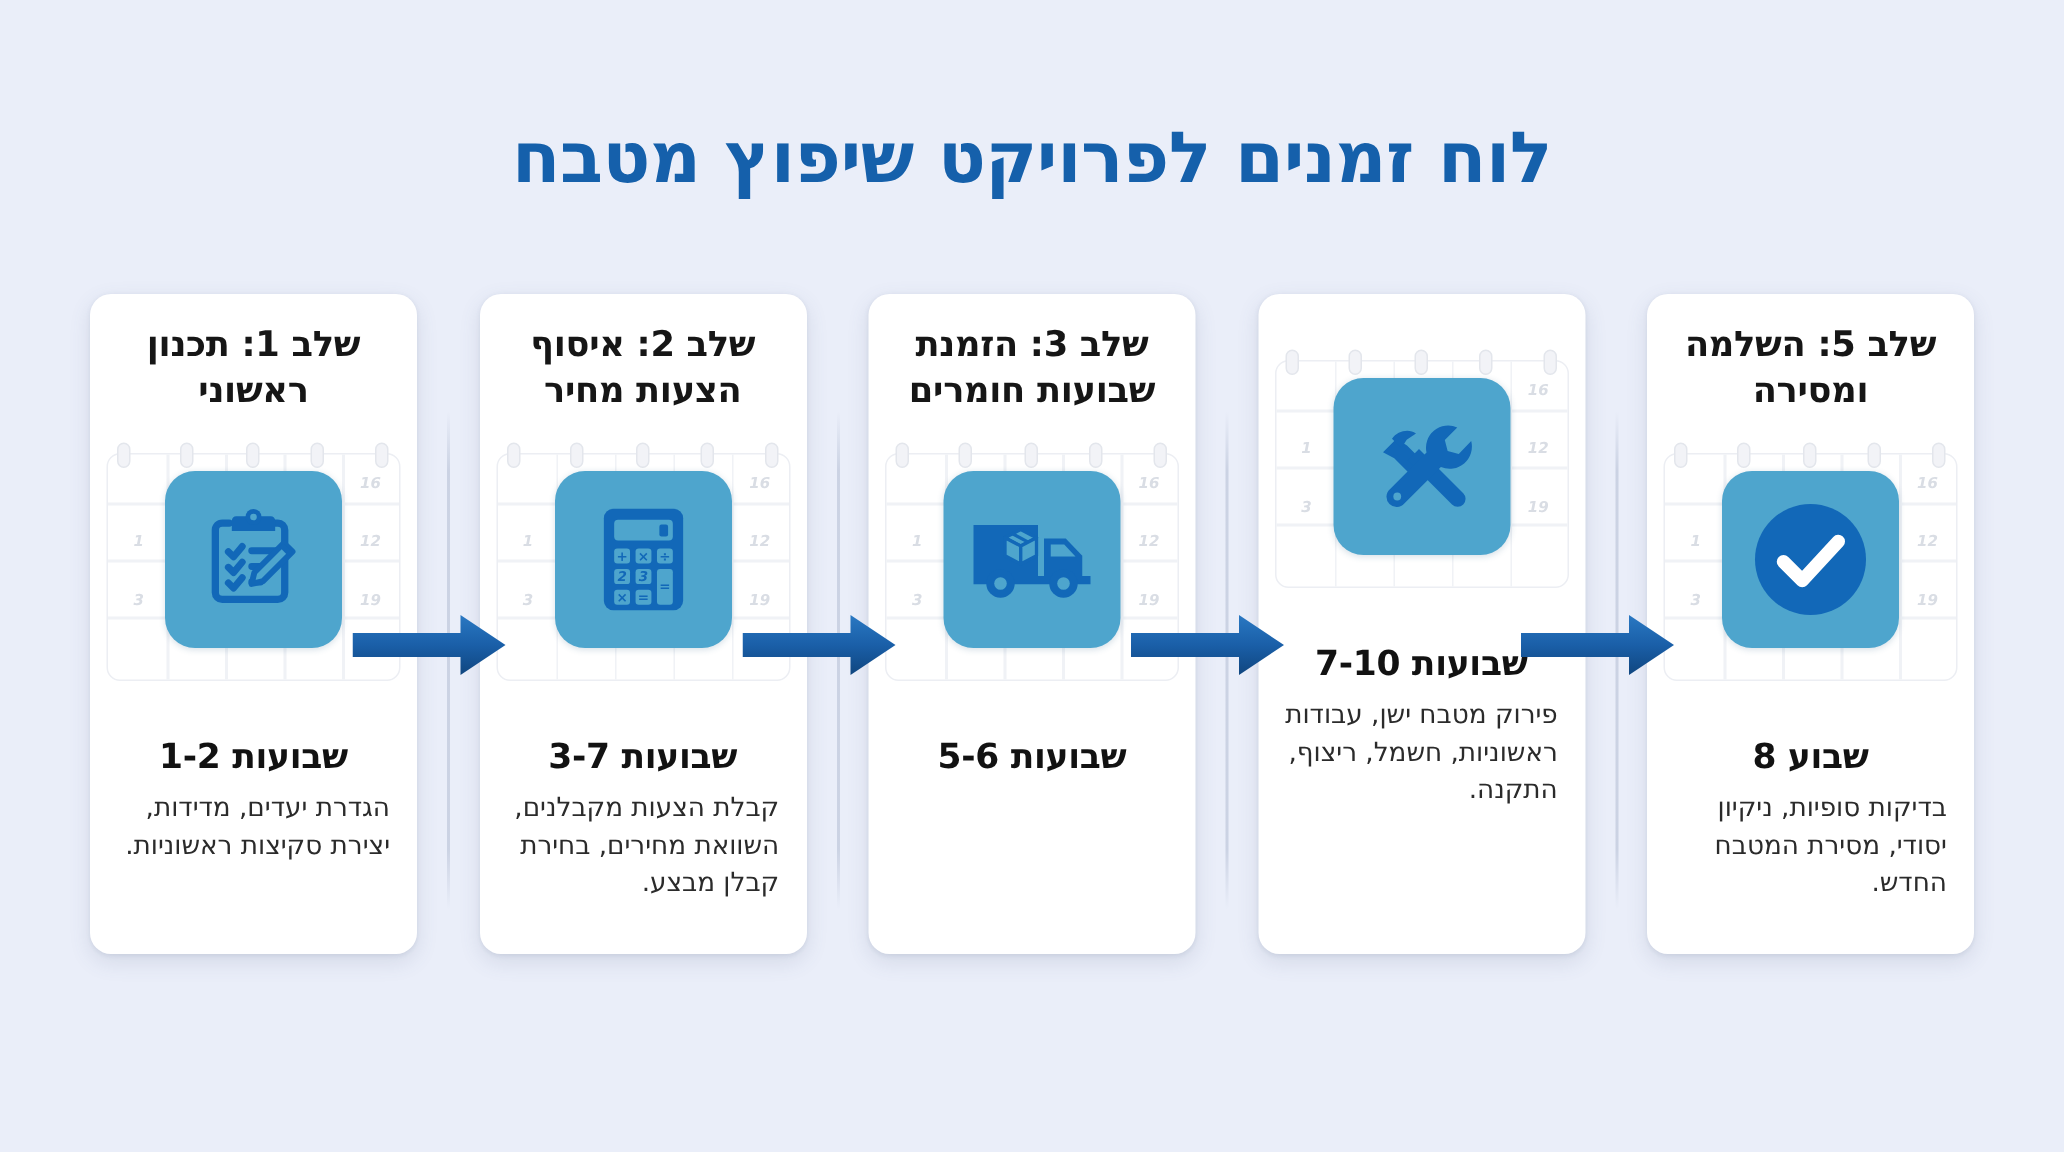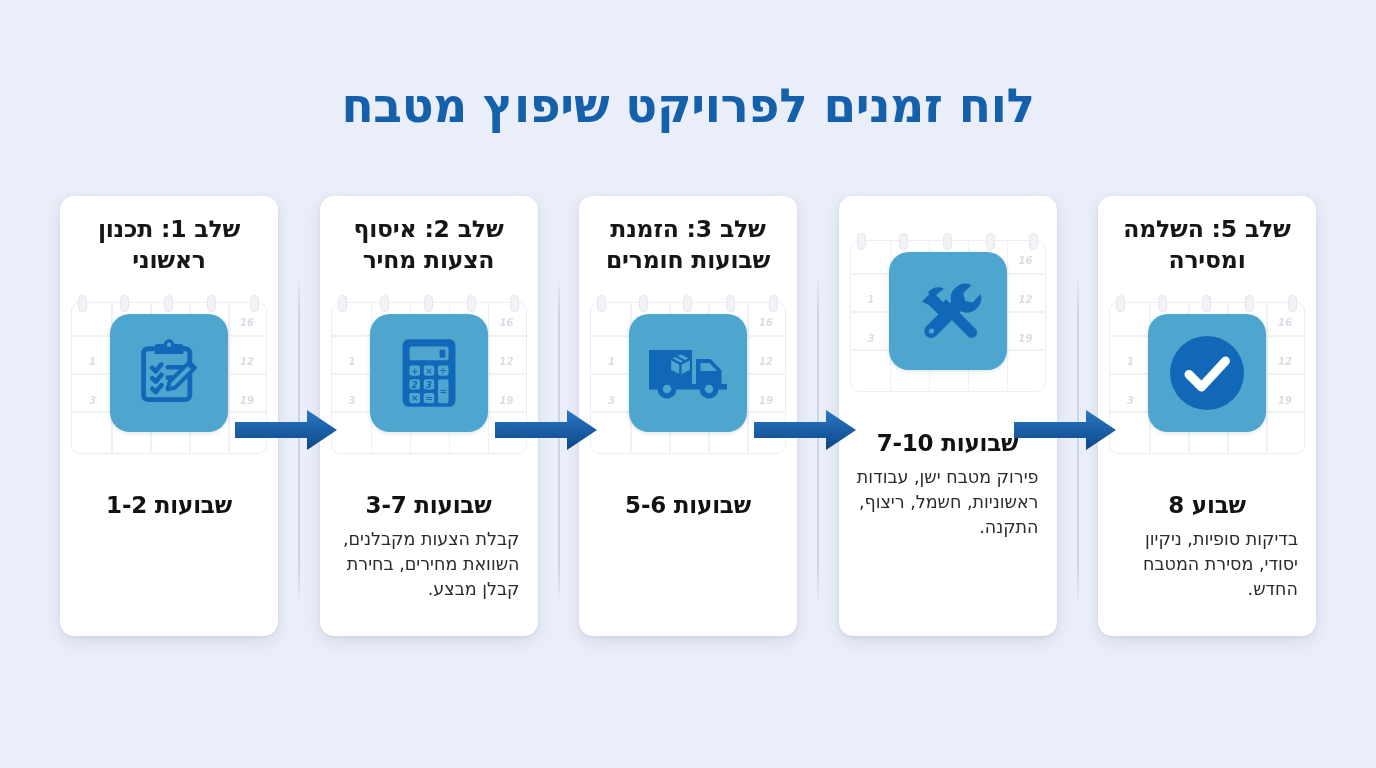--- a/index.html
+++ b/index.html
@@ -216,20 +216,21 @@
         <line x1="31" y1="45" x2="36" y2="45"></line>
       </g>
       <g>
         <path d="M49.5 22.5l5 5-17 17-6.6 1.6 1.6-6.6z" fill="#4ea5cd" stroke="#1268b8" stroke-width="3.4" stroke-linejoin="round"></path>
         <path d="M48.2 23.8l5 5" stroke="#1268b8" stroke-width="3.2"></path>
       </g>
     </svg>
         </div>
       </div>
       <div class="week-label">שבועות 1-2</div>
+      <div class="card-desc">הגדרת יעדים, מדידות, יצירת סקיצות ראשוניות.</div>
     </div>
     <div class="card">
       <div class="card-heading">שלב 2: איסוף הצעות מחיר</div>
       <div class="visual">
         <div class="calendar">
           <div class="cal-hline" style="top: 32px;"></div>
           <div class="cal-hline" style="top: 70px;"></div>
           <div class="cal-hline" style="top: 108px;"></div>
           <div class="cal-vline" style="left: 39px;"></div>
           <div class="cal-vline" style="left: 78px;"></div>

